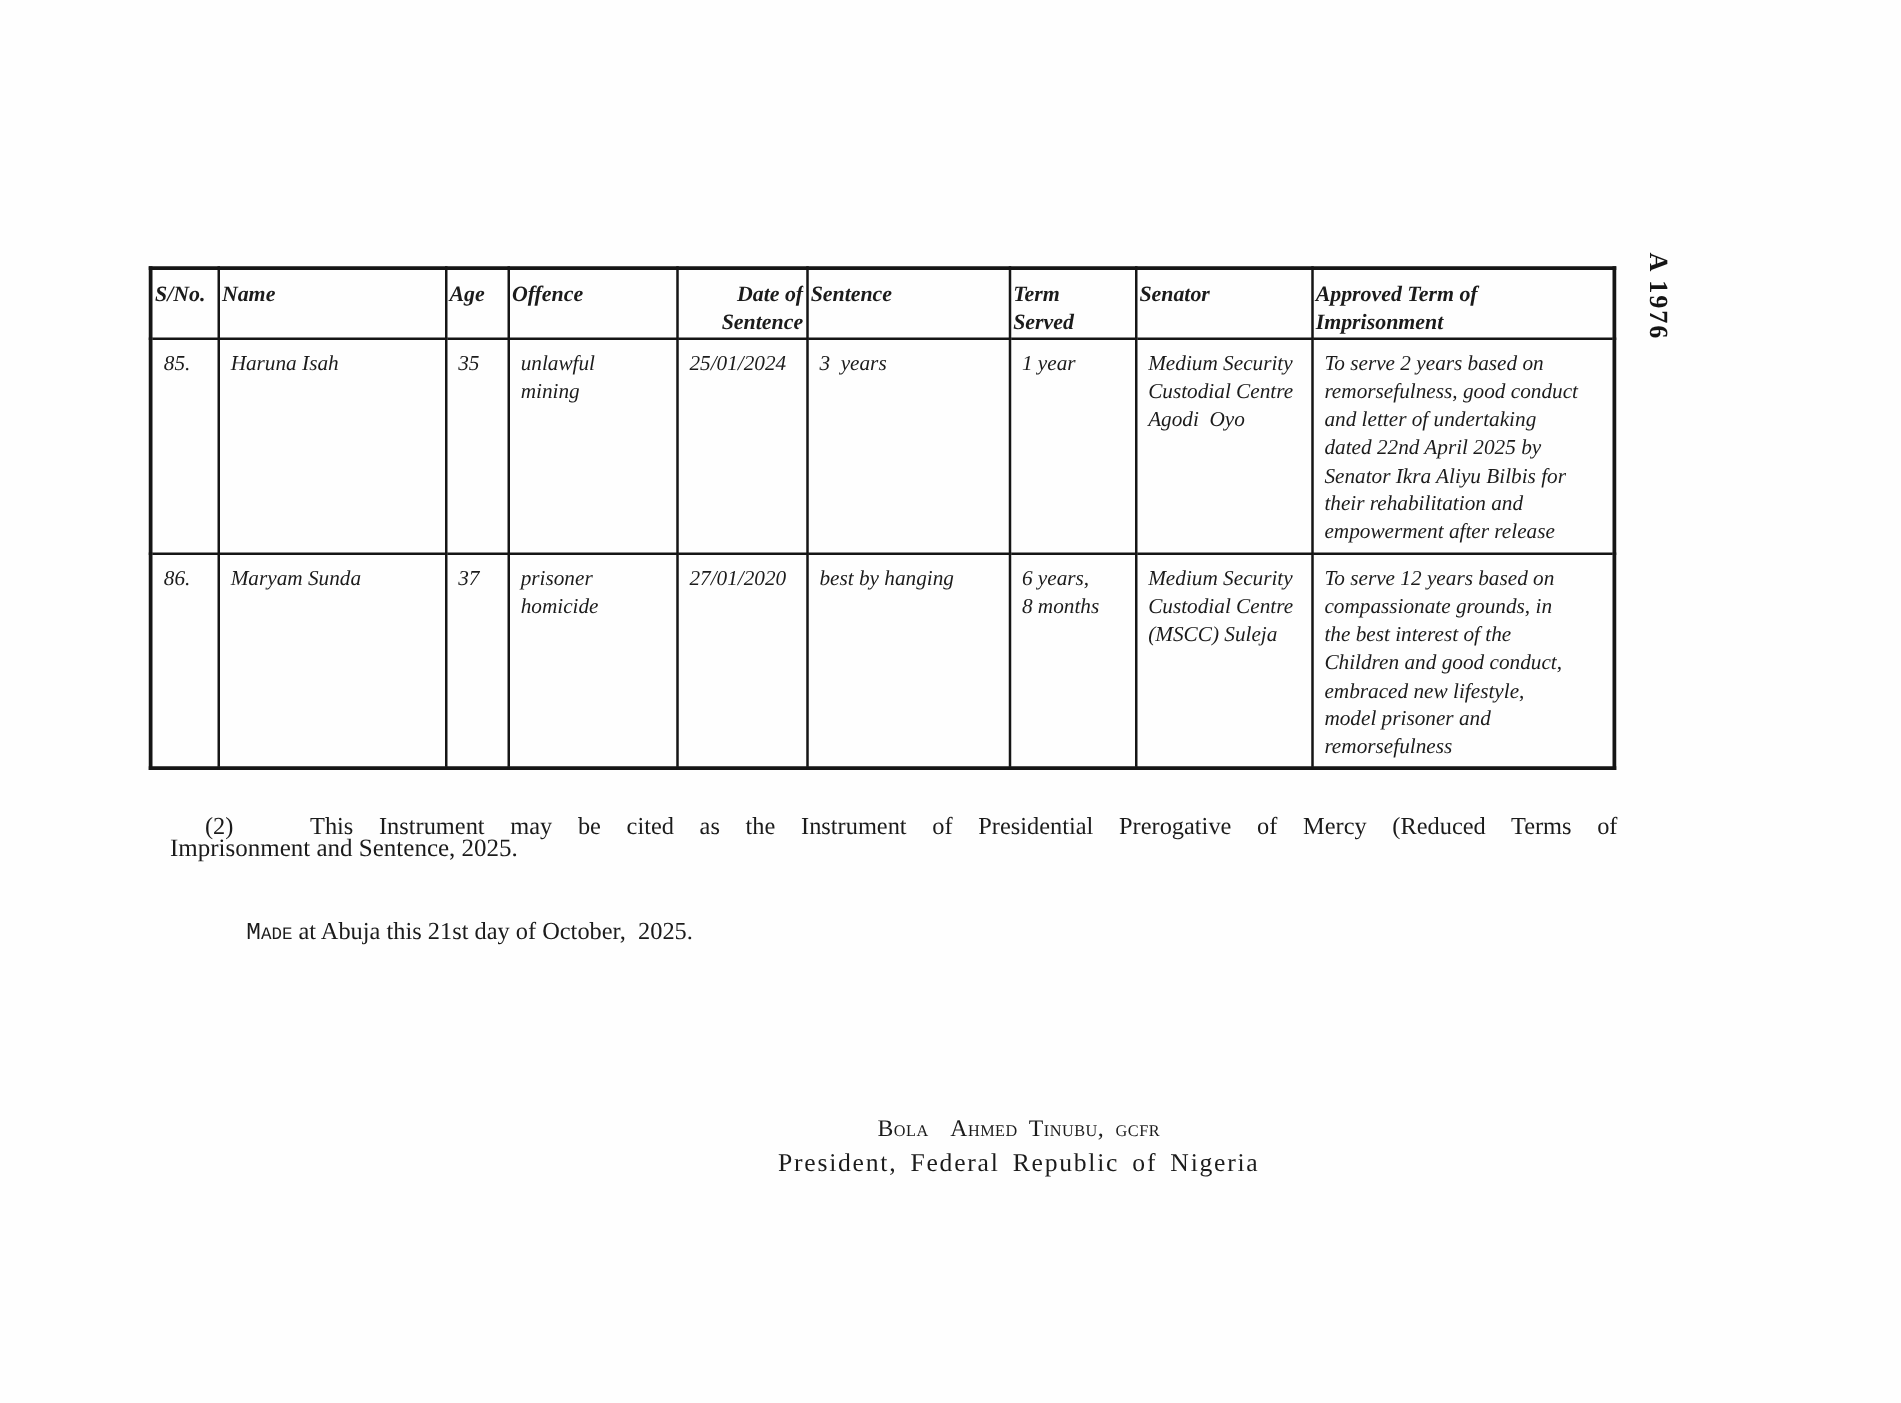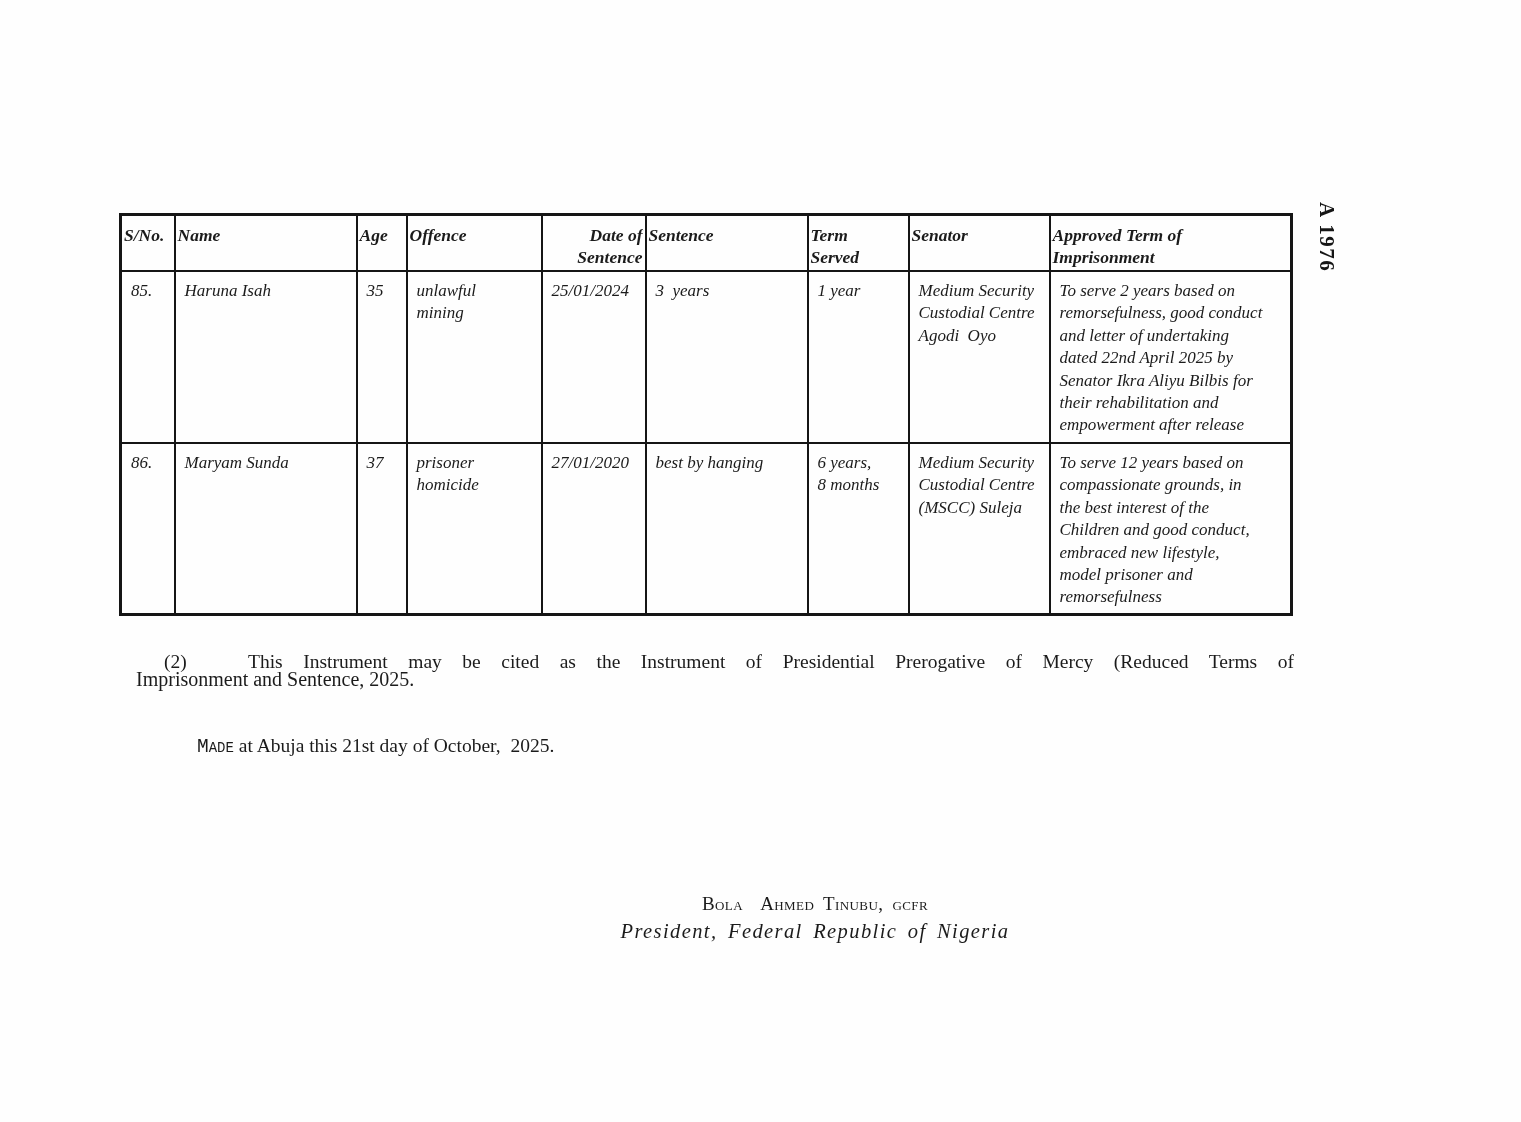--- a/index.html
+++ b/index.html
@@ -61,21 +61,21 @@
   .signature{
     position:absolute;left:465px;top:893px;width:700px;
     text-align:center;
   }
   .sig-name{
     font-size:19px;
     font-variant:small-caps;
     letter-spacing:.4px;word-spacing:4px;
   }
   .sig-title{
-    font-size:20.5px;font-style:italic;
+    font-size:20.5px;
     letter-spacing:1.4px;word-spacing:4px;
     margin-top:5px;
   }
   
   .corner-label{
     position:absolute;left:1314px;top:202px;
     writing-mode:vertical-rl;
     font-weight:bold;font-size:21px;
     letter-spacing:1.5px;
     color:#151515;

